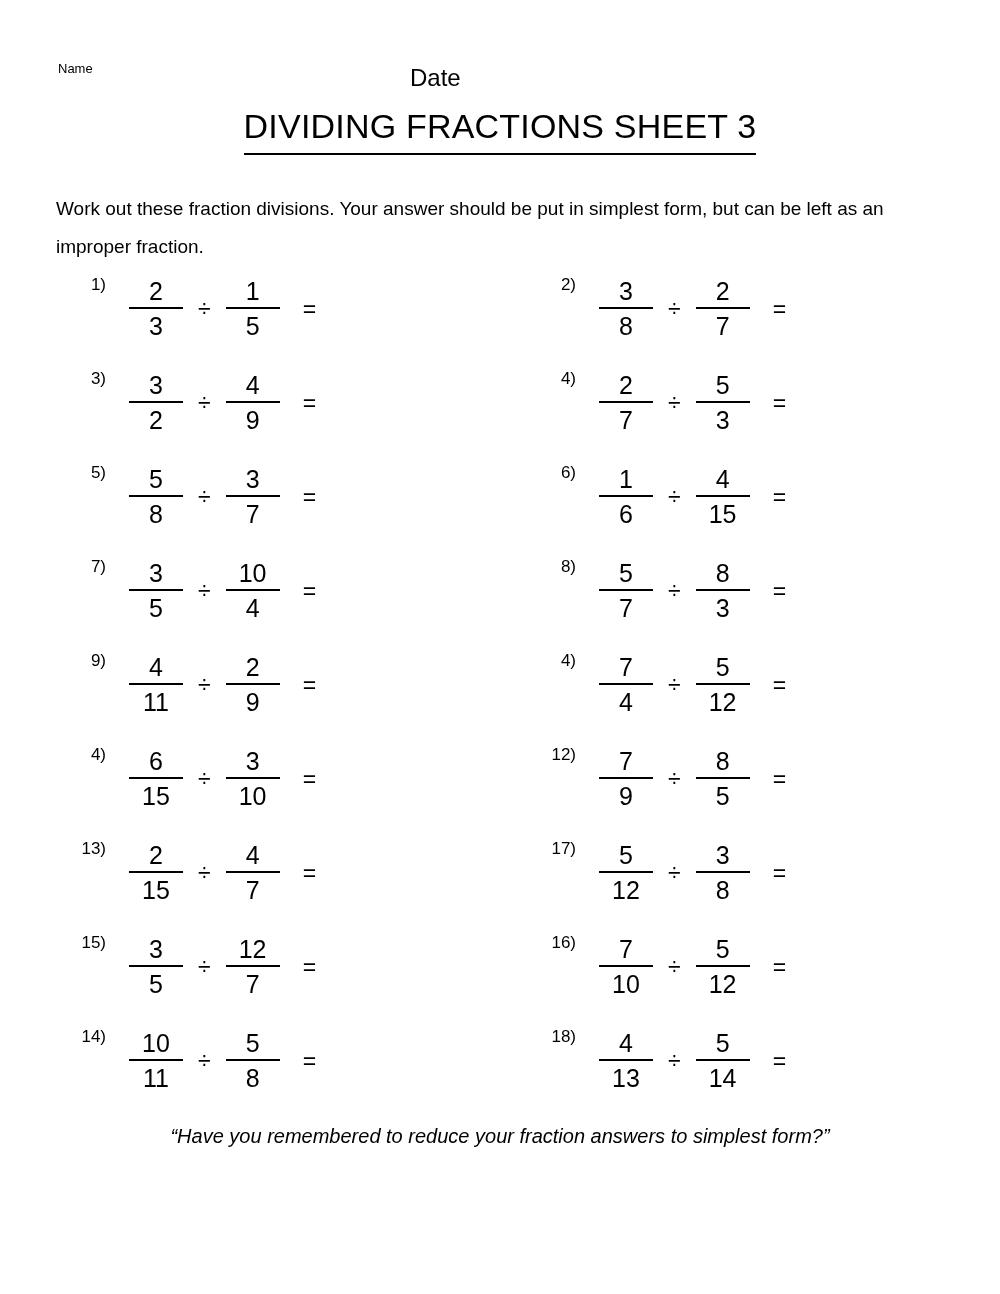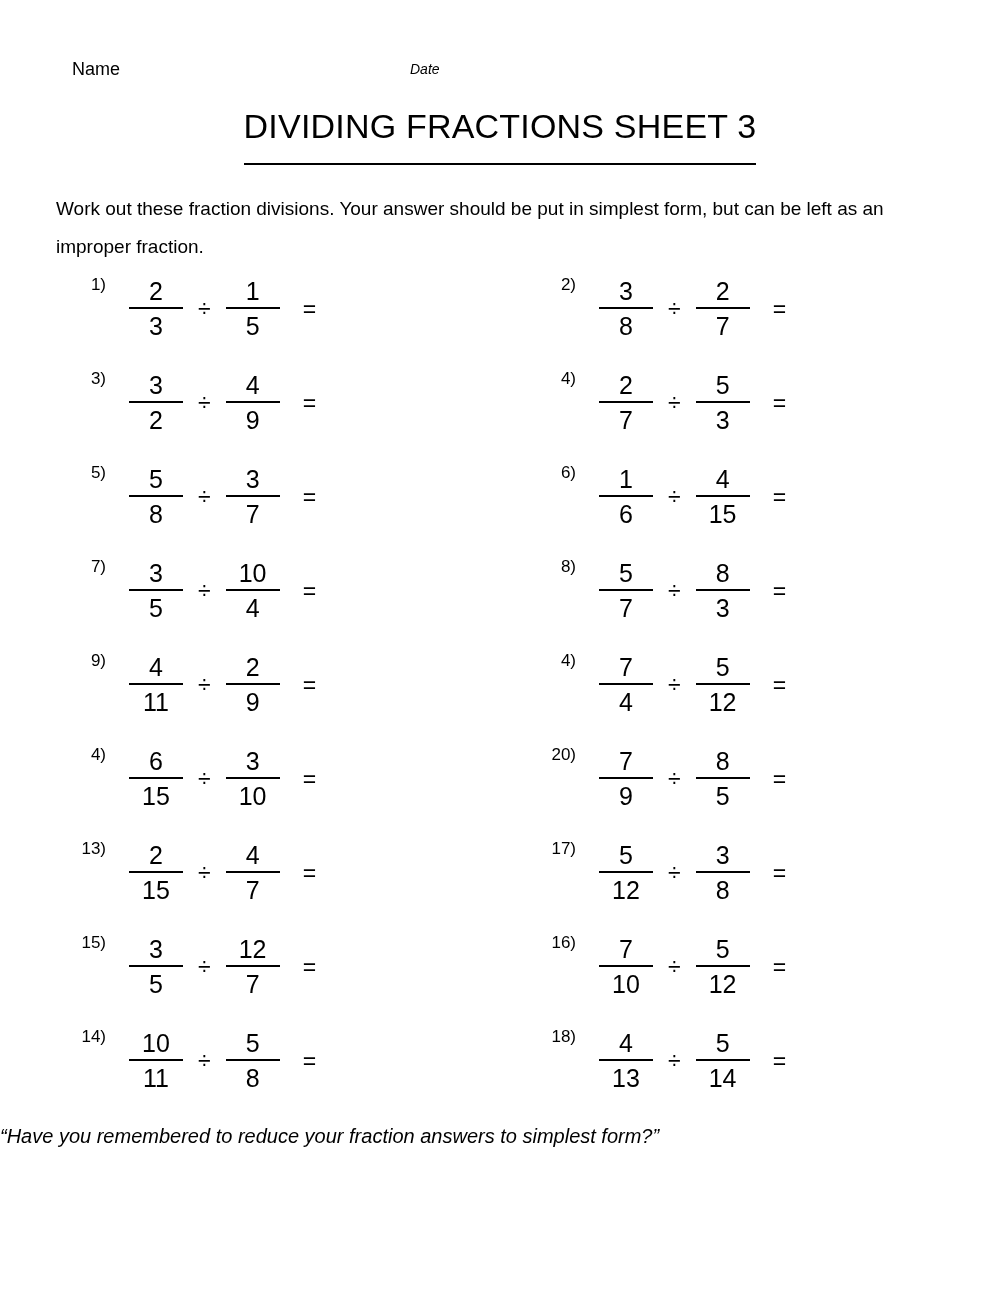--- a/index.html
+++ b/index.html
@@ -19,48 +19,47 @@
   
   .header-row {
     position: absolute;
     top: 56px;
     left: 0;
     width: 1000px;
     height: 30px;
   }
   .name-label {
     position: absolute;
-    left: 72px;
+    left: 58px;
     top: 0;
-    font-size: 18px;
+    font-size: 13px;
     line-height: 26px;
   }
   .date-label {
     position: absolute;
     left: 410px;
-    top: 0;
-    font-size: 14px;
+    top: 9px;
+    font-size: 24px;
     line-height: 26px;
-    font-style: italic;
   }
 
   
   .title {
     position: absolute;
     top: 104px;
     left: 0;
     width: 1000px;
     text-align: center;
     font-size: 34px;
     line-height: 44px;
     letter-spacing: 0.2px;
   }
   .title span {
     border-bottom: 2px solid #000;
-    padding-bottom: 18px;
+    padding-bottom: 8px;
   }
 
   
   .instructions {
     position: absolute;
     top: 190px;
     left: 56px;
     width: 890px;
     font-size: 19px;
     line-height: 38px;
@@ -135,21 +134,21 @@
     margin-left: 14px;
     padding-top: 1px;
   }
 
   
   .footer {
     position: absolute;
     top: 1122px;
     left: 0;
     width: 1000px;
-    text-align: left;
+    text-align: center;
     font-style: italic;
     font-size: 20px;
     line-height: 28px;
   }
 </style>
 </head>
 <body>
 
 <div class="header-row">
   <div class="name-label">Name</div>
@@ -366,21 +365,21 @@
           <div class="frac">
             <div class="num">3</div>
             <div class="bar"></div>
             <div class="den">10</div>
           </div>
           <div class="eq">=</div>
         </div>
         <div class="answer-slot"></div>
       </div>
       <div class="problem col-right">
-        <div class="pnum">20)</div>
+        <div class="pnum">12)</div>
         <div class="expr">
           <div class="frac">
             <div class="num">7</div>
             <div class="bar"></div>
             <div class="den">9</div>
           </div>
           <div class="op">÷</div>
           <div class="frac">
             <div class="num">8</div>
             <div class="bar"></div>

